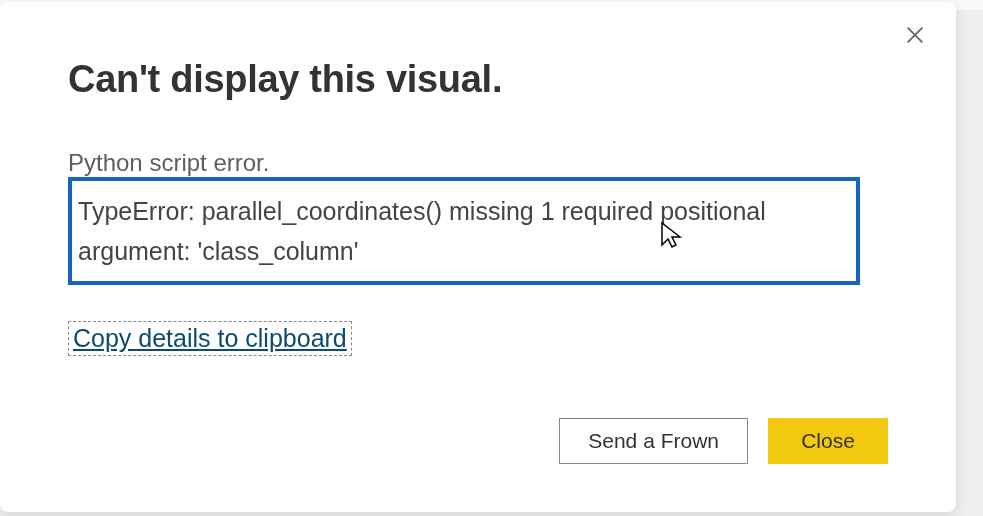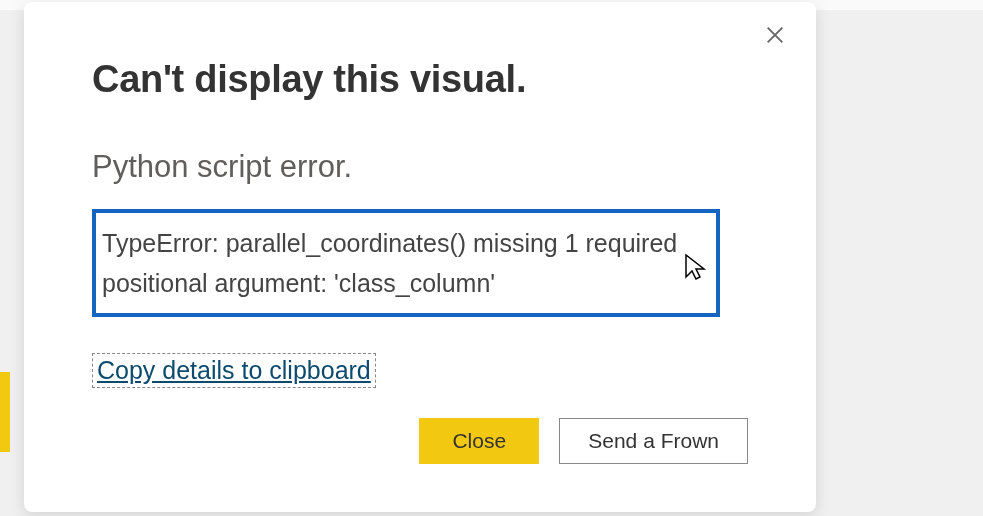--- a/index.html
+++ b/index.html
@@ -26,23 +26,23 @@
     .backdrop-top {
       position: absolute;
       left: 0;
       top: 0;
       width: 983px;
       height: 10px;
       background: #fafafa;
     }
     .dialog {
       position: absolute;
-      left: 24px;
+      left: 0;
       top: 2px;
-      width: 792px;
+      width: 956px;
       height: 510px;
       background: #ffffff;
       border-radius: 8px;
       box-shadow: 0 4px 16px rgba(0,0,0,0.12);
       padding: 56px 96px 30px 68px;
     }
     .close-x {
       position: absolute;
       top: 18px;
       right: 26px;
@@ -60,31 +60,30 @@
       stroke-width: 2;
     }
     .title {
       font-size: 38px;
       font-weight: 600;
       color: #333333;
       margin-bottom: 48px;
       letter-spacing: -0.3px;
     }
     .error-label {
-      font-size: 31px;
+      font-size: 24px;
       color: #605e5c;
       margin-bottom: 0;
       font-weight: 400;
     }
     .error-box {
       border: 4px solid #1565c0;
       padding: 10px 6px 10px 6px;
       margin-bottom: 36px;
       position: relative;
-      margin-top: 24px;
     }
     .error-text {
       font-size: 25px;
       color: #444444;
       line-height: 1.6;
       font-weight: 400;
     }
     .cursor {
       position: absolute;
       left: 588px;
@@ -152,17 +151,17 @@
   <div class="error-box">
     <div class="error-text">TypeError: parallel_coordinates() missing 1 required positional argument: 'class_column'</div>
     <svg class="cursor" viewBox="0 0 24 30">
       <path d="M2 2 L2 24 L8 18 L12 26 L16 24 L12 16 L20 16 Z" fill="#ffffff" stroke="#000000" stroke-width="1.5"></path>
     </svg>
   </div>
 
   <a class="copy-link">Copy details to clipboard</a>
 
   <div class="button-row">
+    <button class="btn btn-secondary">Send a Frown</button>
     <button class="btn btn-primary">Close</button>
-    <button class="btn btn-secondary">Send a Frown</button>
   </div>
 
 </div>
 
 </body></html>

